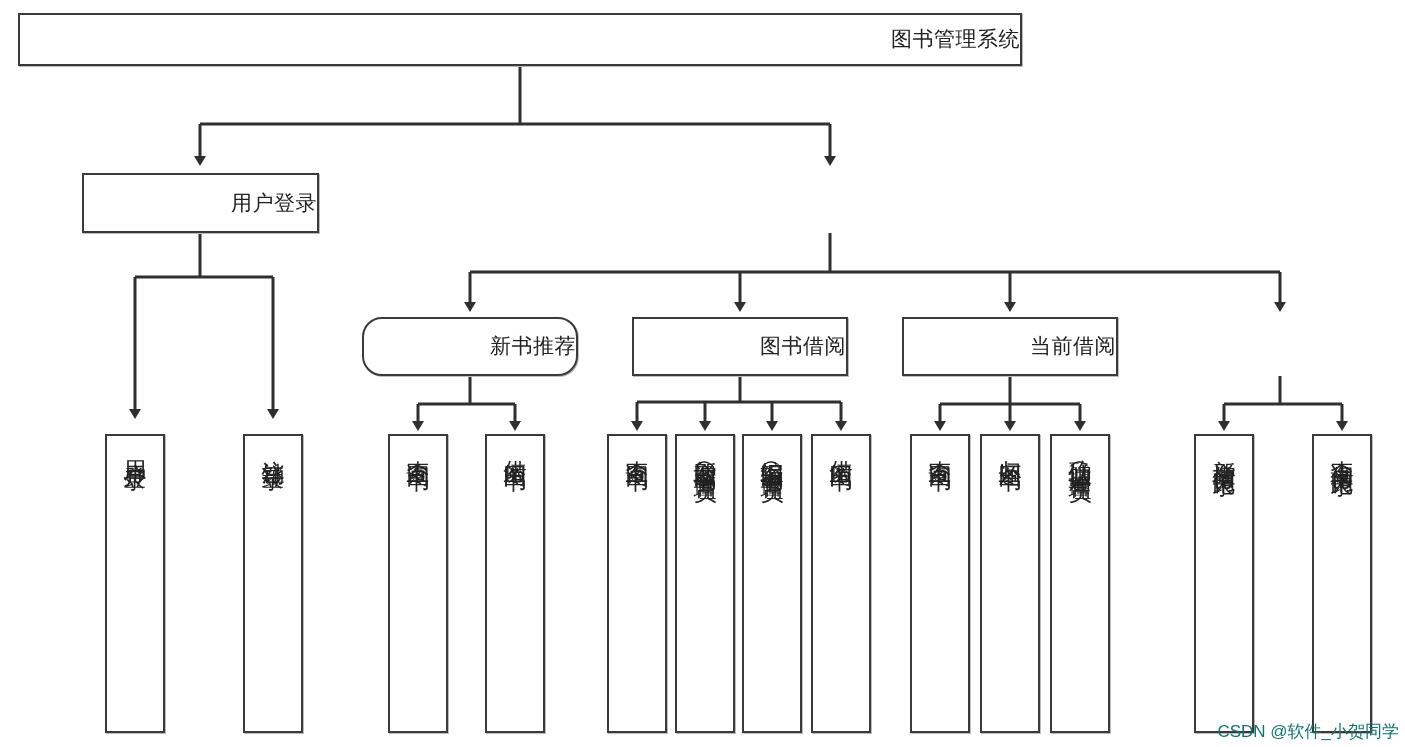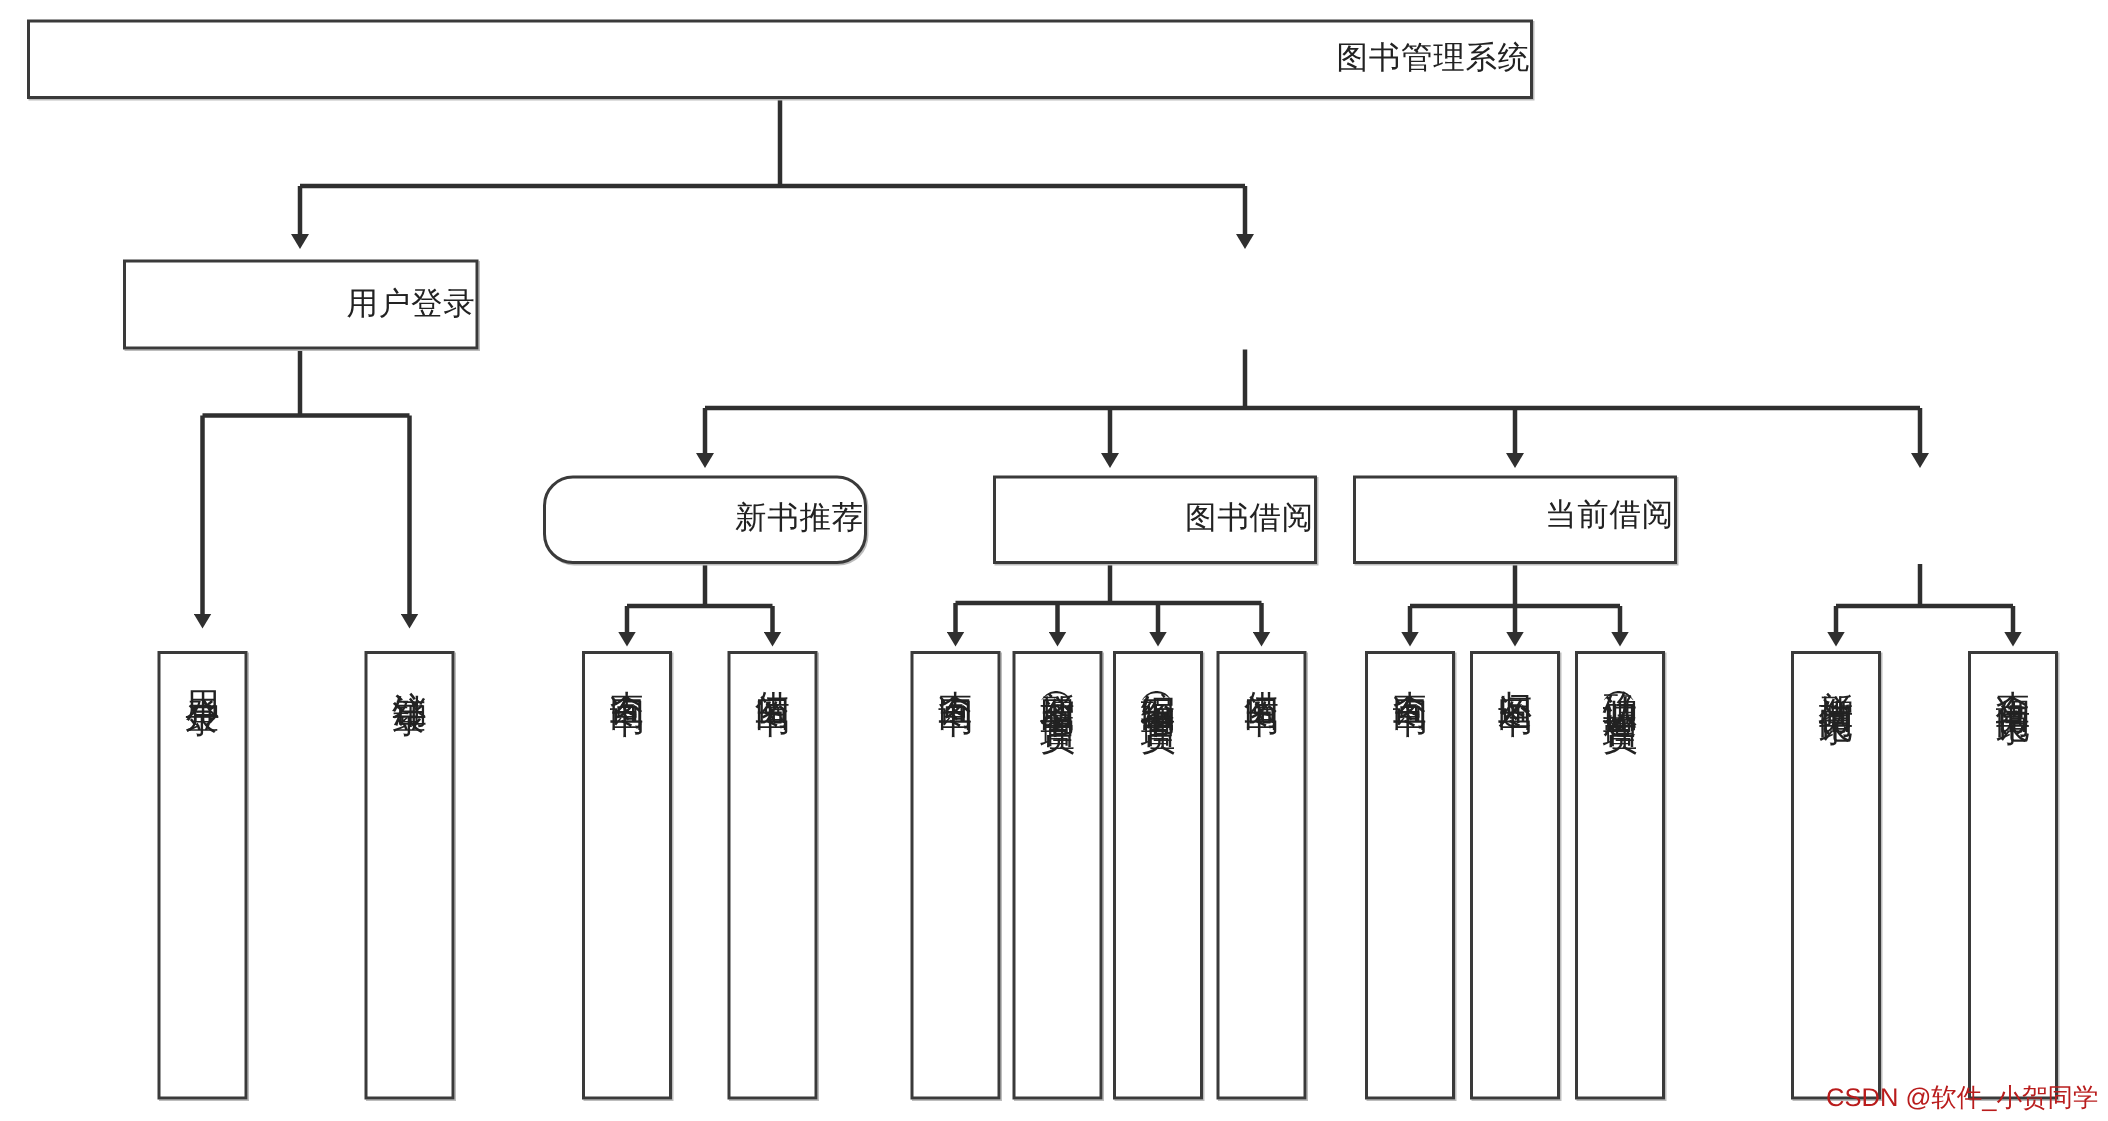--- a/index.html
+++ b/index.html
@@ -60,21 +60,21 @@
     font-size: 23px;
     line-height: 1.0;
     letter-spacing: 3px;
     display: block;
   }
   .watermark {
     position: absolute;
     right: 6px;
     bottom: 4px;
     font-size: 17px;
-    color: #b91c1c;
+    color: #0f766e;
     white-space: nowrap;
     z-index: 3;
     font-family: "Liberation Sans", "DejaVu Sans", sans-serif;
   }
 </style>
 </head>
 <body>
 
 <div id="diagram-root">
 
@@ -135,24 +135,24 @@
     <span class="node-label">图书管理系统</span>
   </div>
 
   <div class="node horizontal" style="left:82px; top:173px; width:237px; height:60px;">
     <span class="node-label">用户登录</span>
   </div>
 
   <div class="node horizontal" style="left:362px; top:317px; width:216px; height:59px;border-radius:20px;">
     <span class="node-label">新书推荐</span>
   </div>
-  <div class="node horizontal" style="left:632px; top:317px; width:216px; height:59px;margin-left:30px;">
+  <div class="node horizontal" style="left:632px; top:317px; width:216px; height:59px;">
     <span class="node-label">图书借阅</span>
   </div>
-  <div class="node horizontal" style="left:902px; top:317px; width:216px; height:59px;font-family:Liberation Mono, monospace;">
+  <div class="node horizontal" style="left:902px; top:317px; width:216px; height:59px;">
     <span class="node-label">当前借阅</span>
   </div>
 
   <div class="node vertical" style="left:105px; top:434px; width:60px; height:299px;">
     <span class="node-label">用户登录</span>
   </div>
   <div class="node vertical" style="left:243px; top:434px; width:60px; height:299px;">
     <span class="node-label">注销登录</span>
   </div>
 

